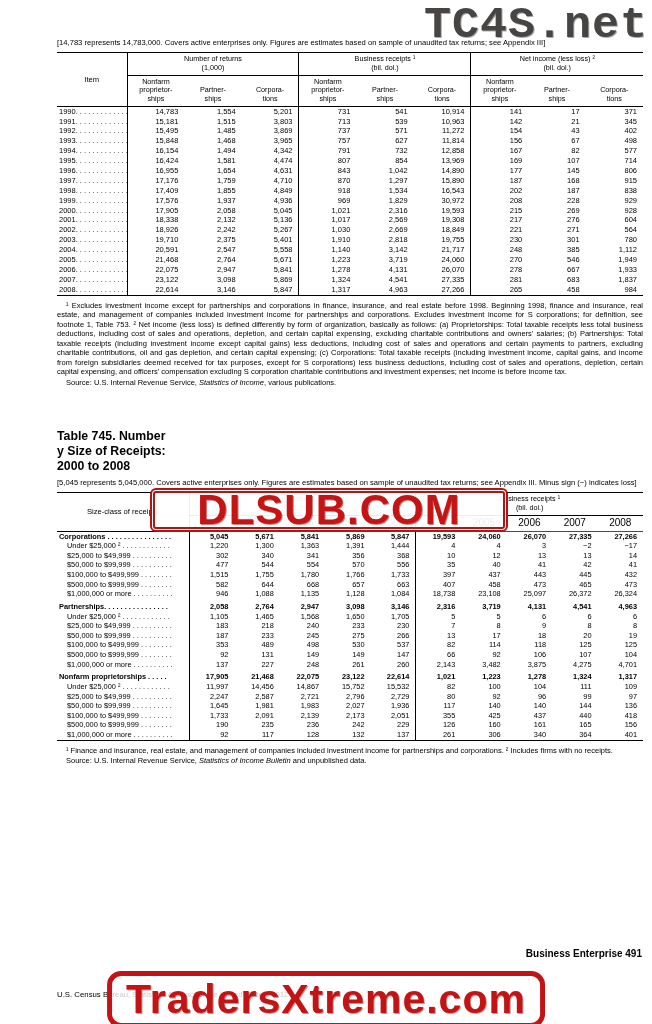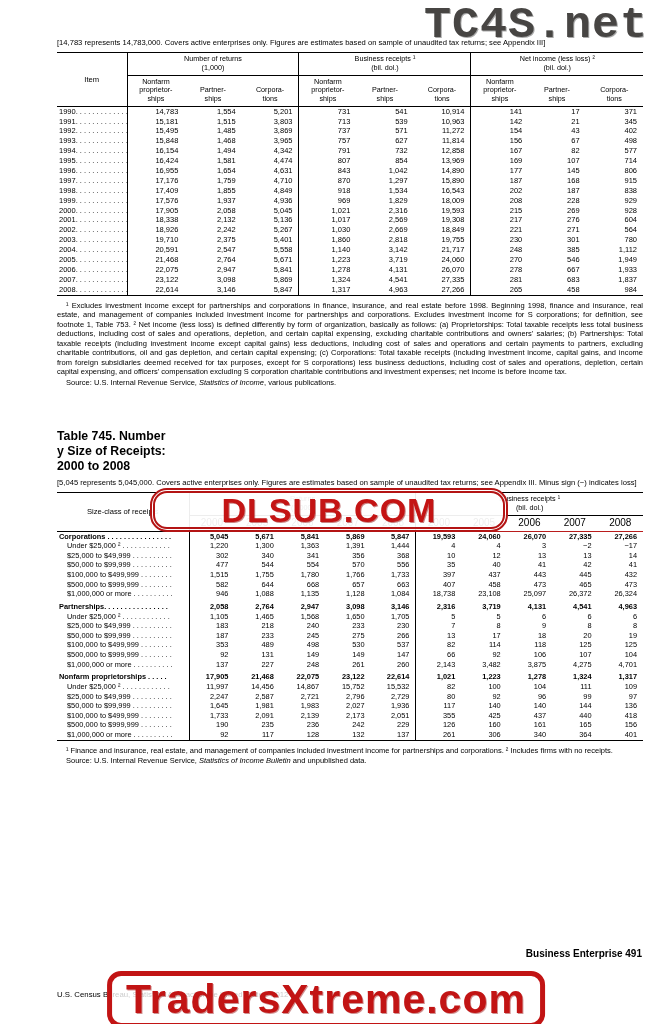--- a/index.html
+++ b/index.html
@@ -54,23 +54,23 @@
   .title-row { display:flex; max-width:586px;flex-direction:column; }
   .title-gap { width:288px; }
 
   .page-label { position:absolute; right:10px; top:948px; font-size:10px; font-weight:bold; }
   .census-line { position:absolute; left:57px; top:990px; font-size:7.8px; }
 
   .wm-top { position:absolute; top:0px; right:4px; font-size:45px; font-weight:bold;
             letter-spacing:1px; color:#2e2c2a; opacity:0.88;
             text-shadow:1px 1px 0 rgba(60,60,60,0.5); font-family:Liberation Mono, monospace; }
   .wm-mid { position:absolute; top:488px; left:150px; width:358px; height:44px;
-            border:5px double #b41414; border-radius:17px; background:rgba(255,255,255,0.93);
+            border:5px double #b41414; border-radius:6px; background:rgba(255,255,255,0.93);
             display:flex; align-items:center; justify-content:center;
-            font-size:34px; font-weight:bold; letter-spacing:1px; color:#c41414;
+            font-size:42px; font-weight:bold; letter-spacing:1px; color:#c41414;
             text-shadow:1px 1px 0 rgba(150,10,10,0.5); }
   .wm-bottom { position:absolute; top:971px; left:50%; transform:translateX(-50%);
                border:5px solid #c21414; border-radius:14px; padding:0 14px;
                background:rgba(255,255,255,0.78); color:#c21414;
                font-size:41px; font-weight:bold; letter-spacing:1px; white-space:nowrap;
                text-shadow:1px 1px 0 rgba(150,10,10,0.45); }
 </style>
 </head>
 <body>
 
@@ -234,21 +234,21 @@
           <td class="num">187</td>
           <td class="num">838</td>
         </tr>
         <tr>
           <td class="lab">1999. . . . . . . . . . . . .</td>
           <td class="num">17,576</td>
           <td class="num">1,937</td>
           <td class="num">4,936</td>
           <td class="num">969</td>
           <td class="num">1,829</td>
-          <td class="num">18,009</td>
+          <td class="num">30,972</td>
           <td class="num">208</td>
           <td class="num">228</td>
           <td class="num">929</td>
         </tr>
         <tr>
           <td class="lab">2000. . . . . . . . . . . . .</td>
           <td class="num">17,905</td>
           <td class="num">2,058</td>
           <td class="num">5,045</td>
           <td class="num">1,021</td>
@@ -280,21 +280,21 @@
           <td class="num">18,849</td>
           <td class="num">221</td>
           <td class="num">271</td>
           <td class="num">564</td>
         </tr>
         <tr>
           <td class="lab">2003. . . . . . . . . . . . .</td>
           <td class="num">19,710</td>
           <td class="num">2,375</td>
           <td class="num">5,401</td>
-          <td class="num">1,860</td>
+          <td class="num">1,910</td>
           <td class="num">2,818</td>
           <td class="num">19,755</td>
           <td class="num">230</td>
           <td class="num">301</td>
           <td class="num">780</td>
         </tr>
         <tr>
           <td class="lab">2004. . . . . . . . . . . . .</td>
           <td class="num">20,591</td>
           <td class="num">2,547</td>

